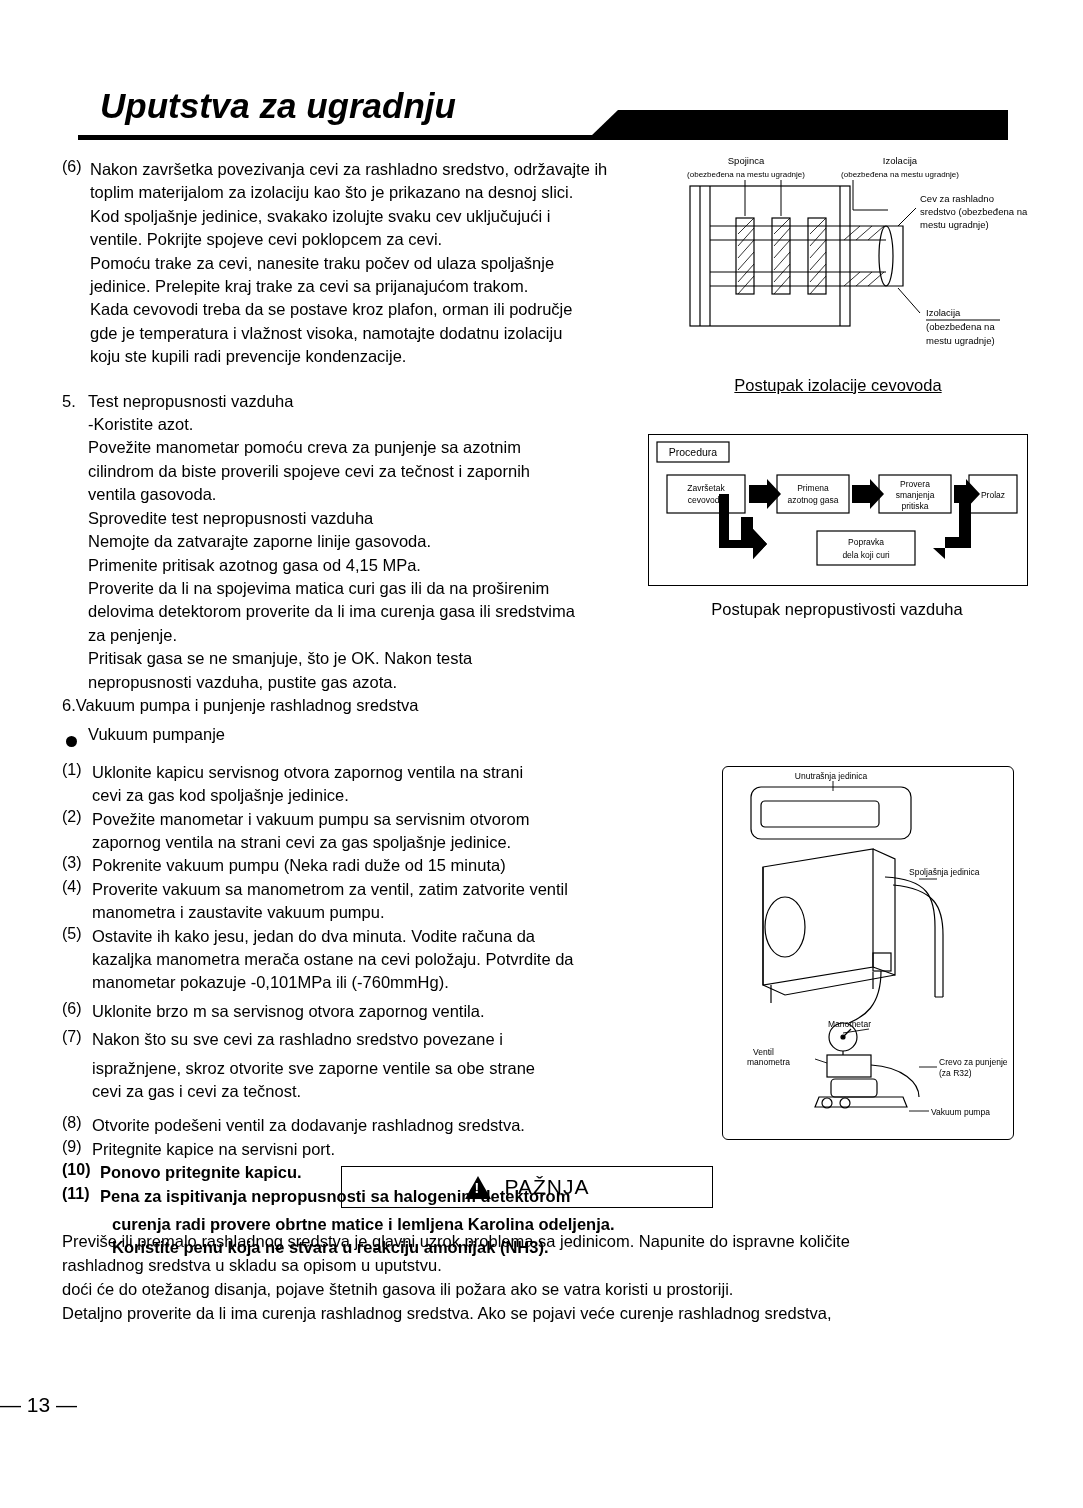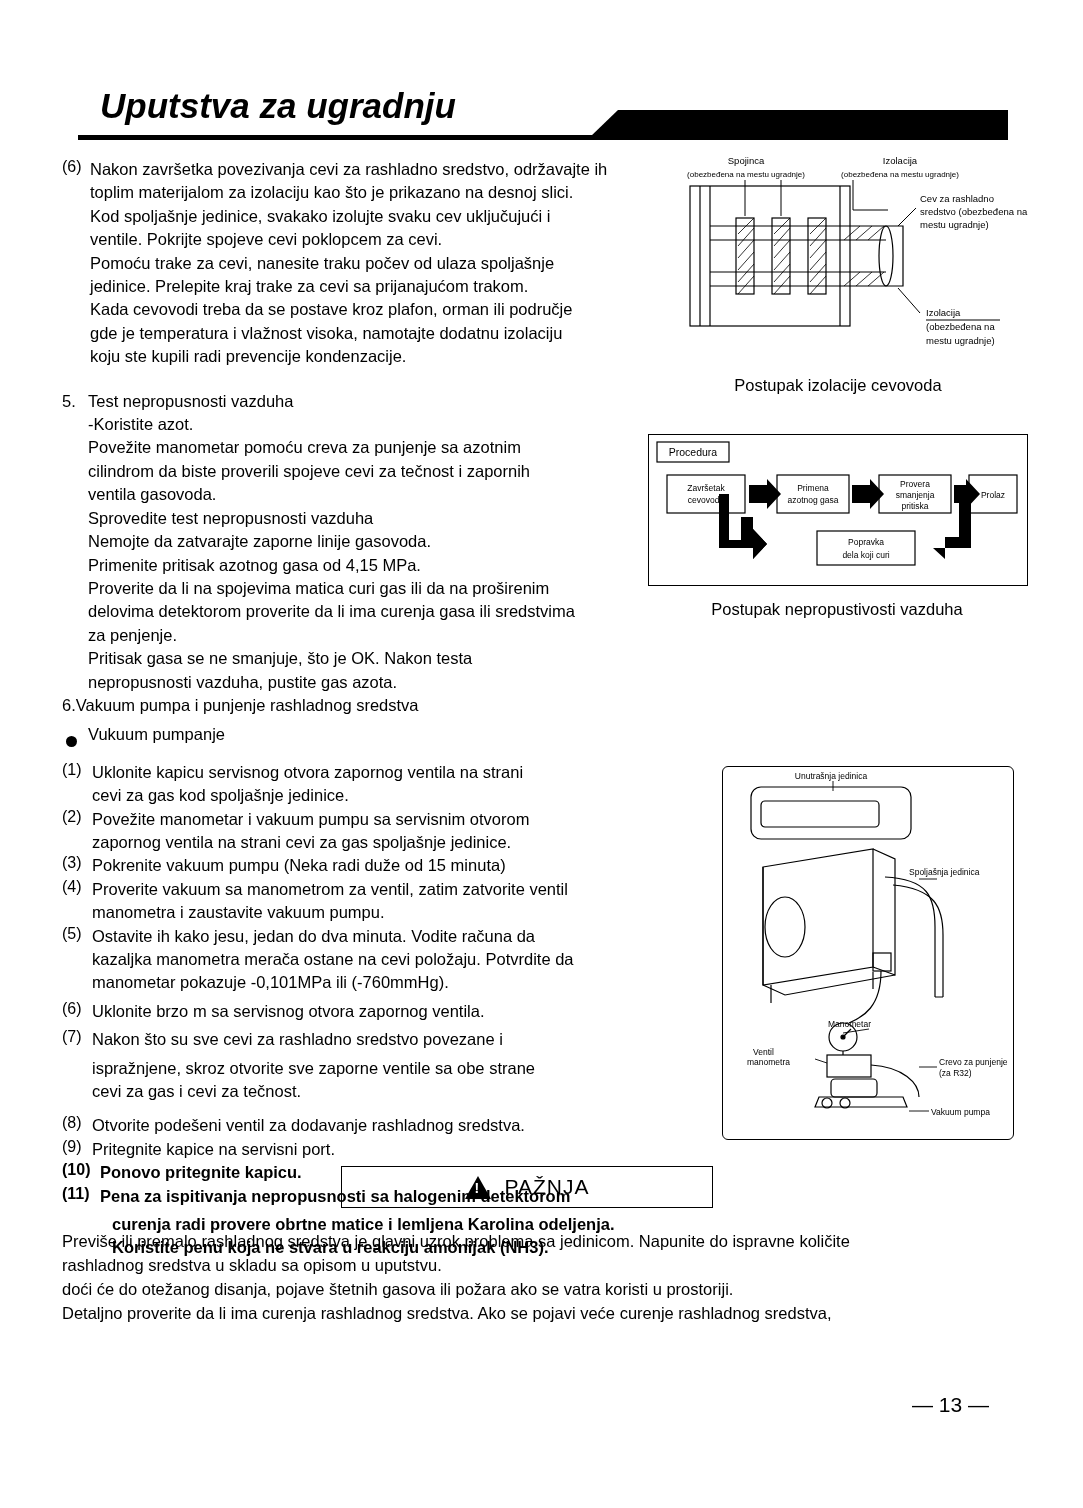--- a/index.html
+++ b/index.html
@@ -136,20 +136,21 @@
   .fig-cap {
     position: absolute;
     font-size: 16.5px;
     text-align: center;
     white-space: nowrap;
   }
   .cap1 {
     left: 648px;
     top: 376px;
     width: 380px;
+    text-decoration: underline;
   }
   .fig2 {
     position: absolute;
     left: 648px;
     top: 434px;
     width: 378px;
     height: 150px;
     border: 1.5px solid #000;
   }
   .cap2 {
@@ -212,23 +213,22 @@
     top: 1229px;
     width: 930px;
     font-size: 16.5px;
     line-height: 24px;
   }
   .page-num {
     position: absolute;
     left: 0;
     top: 1393px;
     width: 977px;
-    text-align: right;
+    text-align: left;
     font-size: 21px;
-    padding-left: 12px;
   }
 </style>
 </head>
 <body>
 
 <div class="page">
 
   <div class="header">
     <div class="header-title">Uputstva za ugradnju</div>
     <svg class="header-wedge" viewBox="0 0 418 27" preserveAspectRatio="none">

